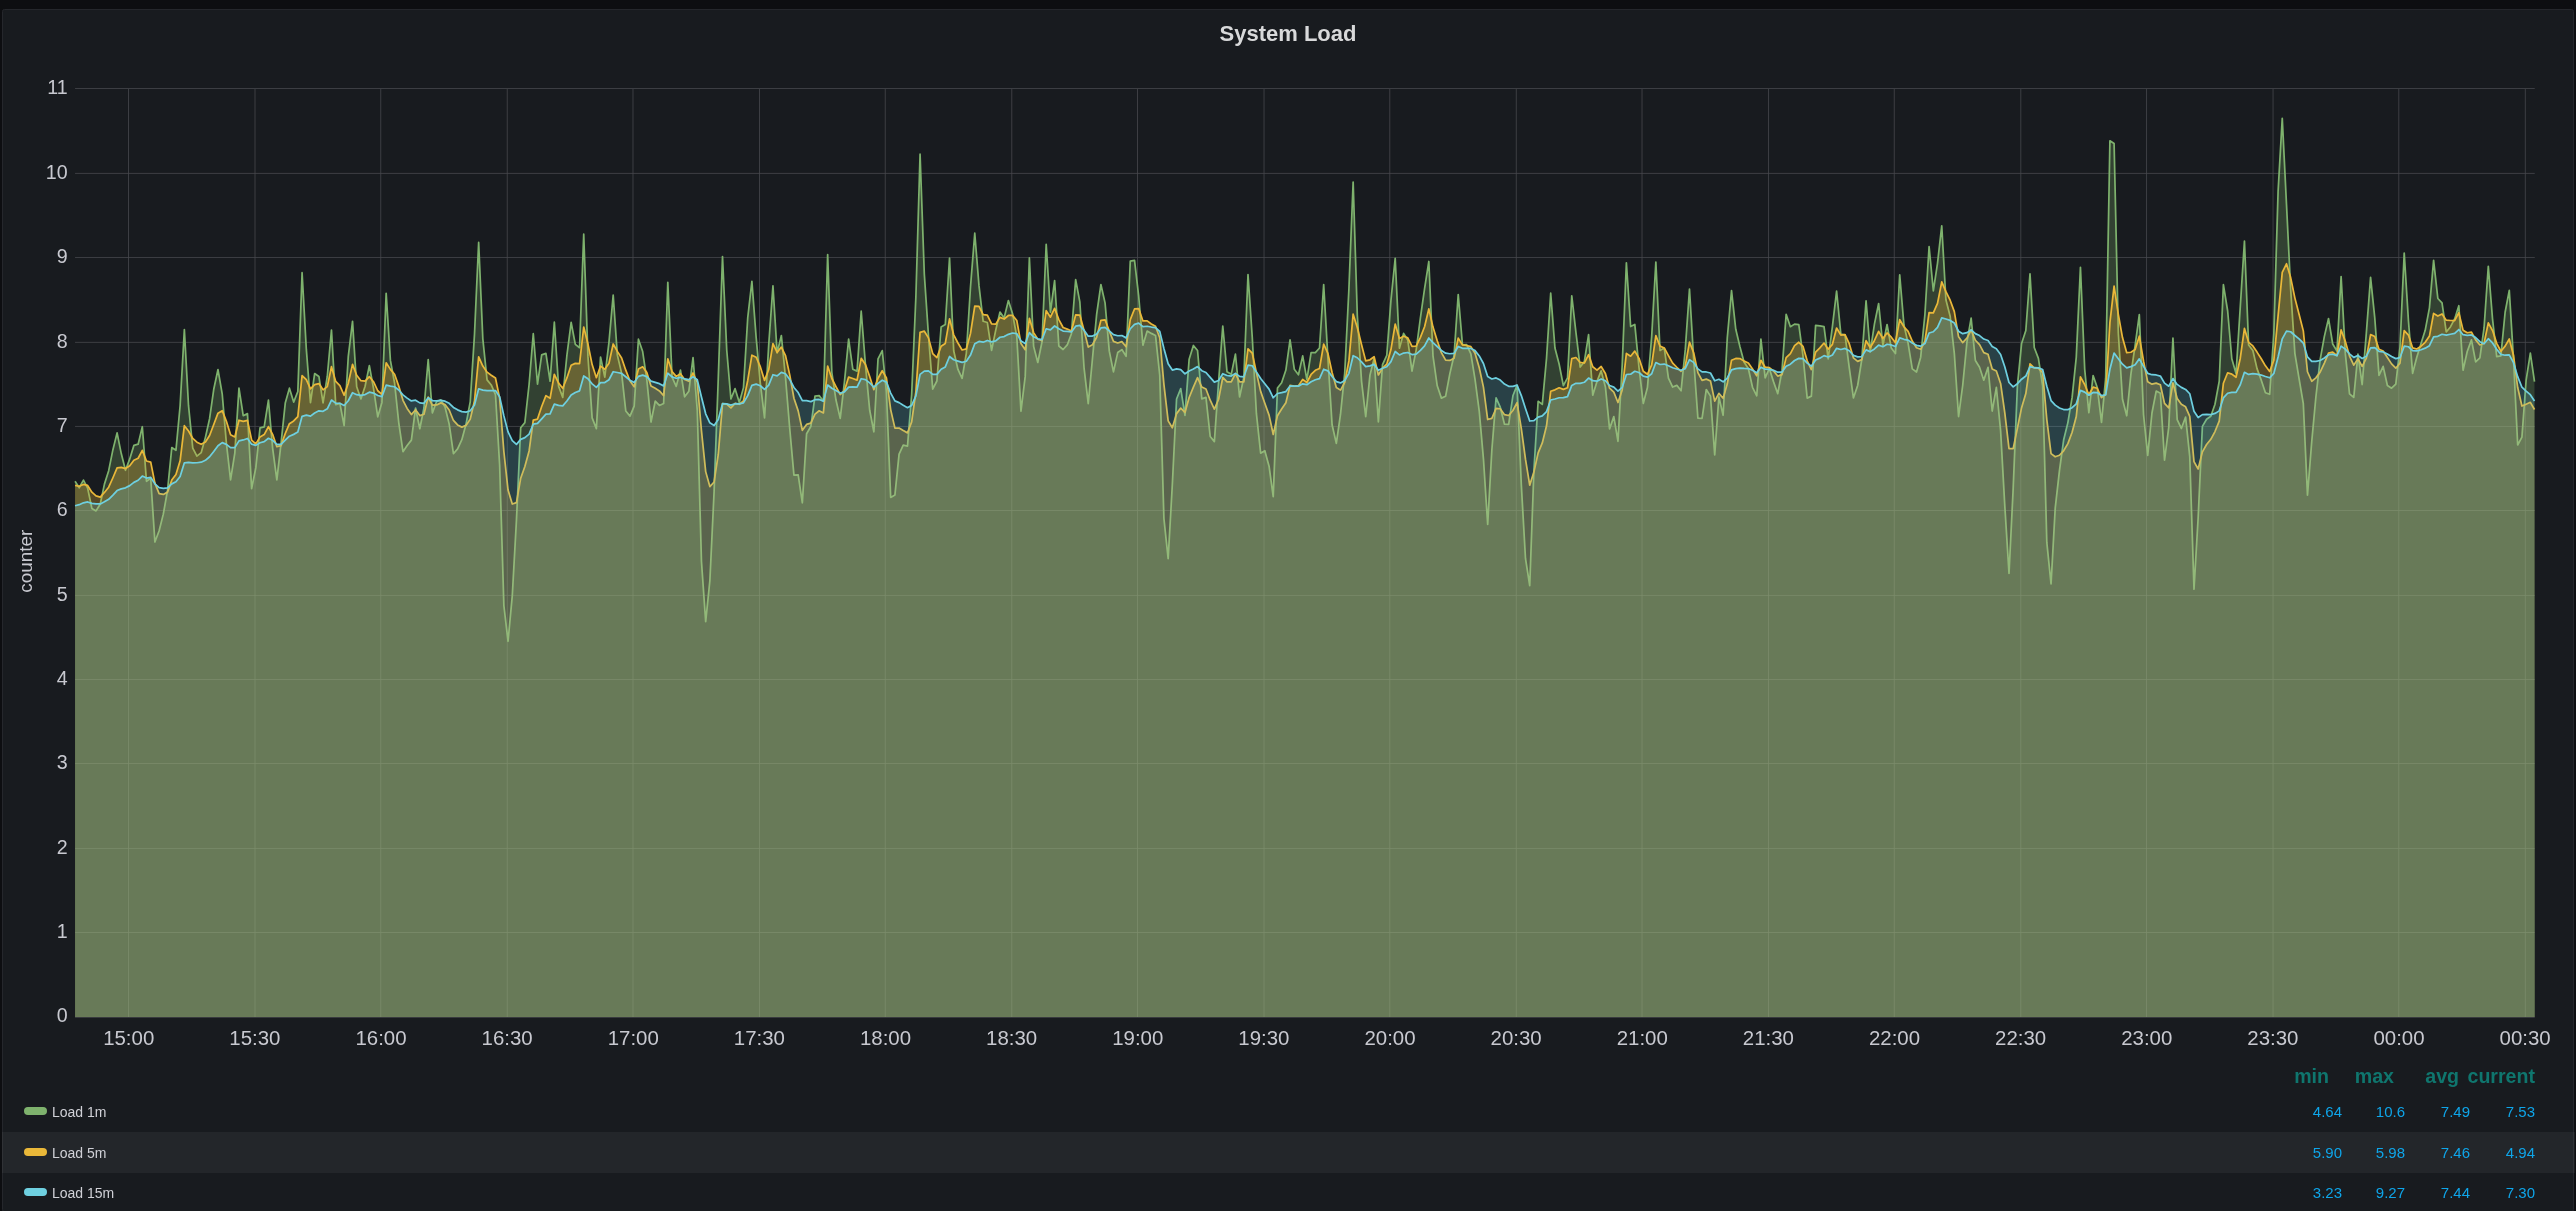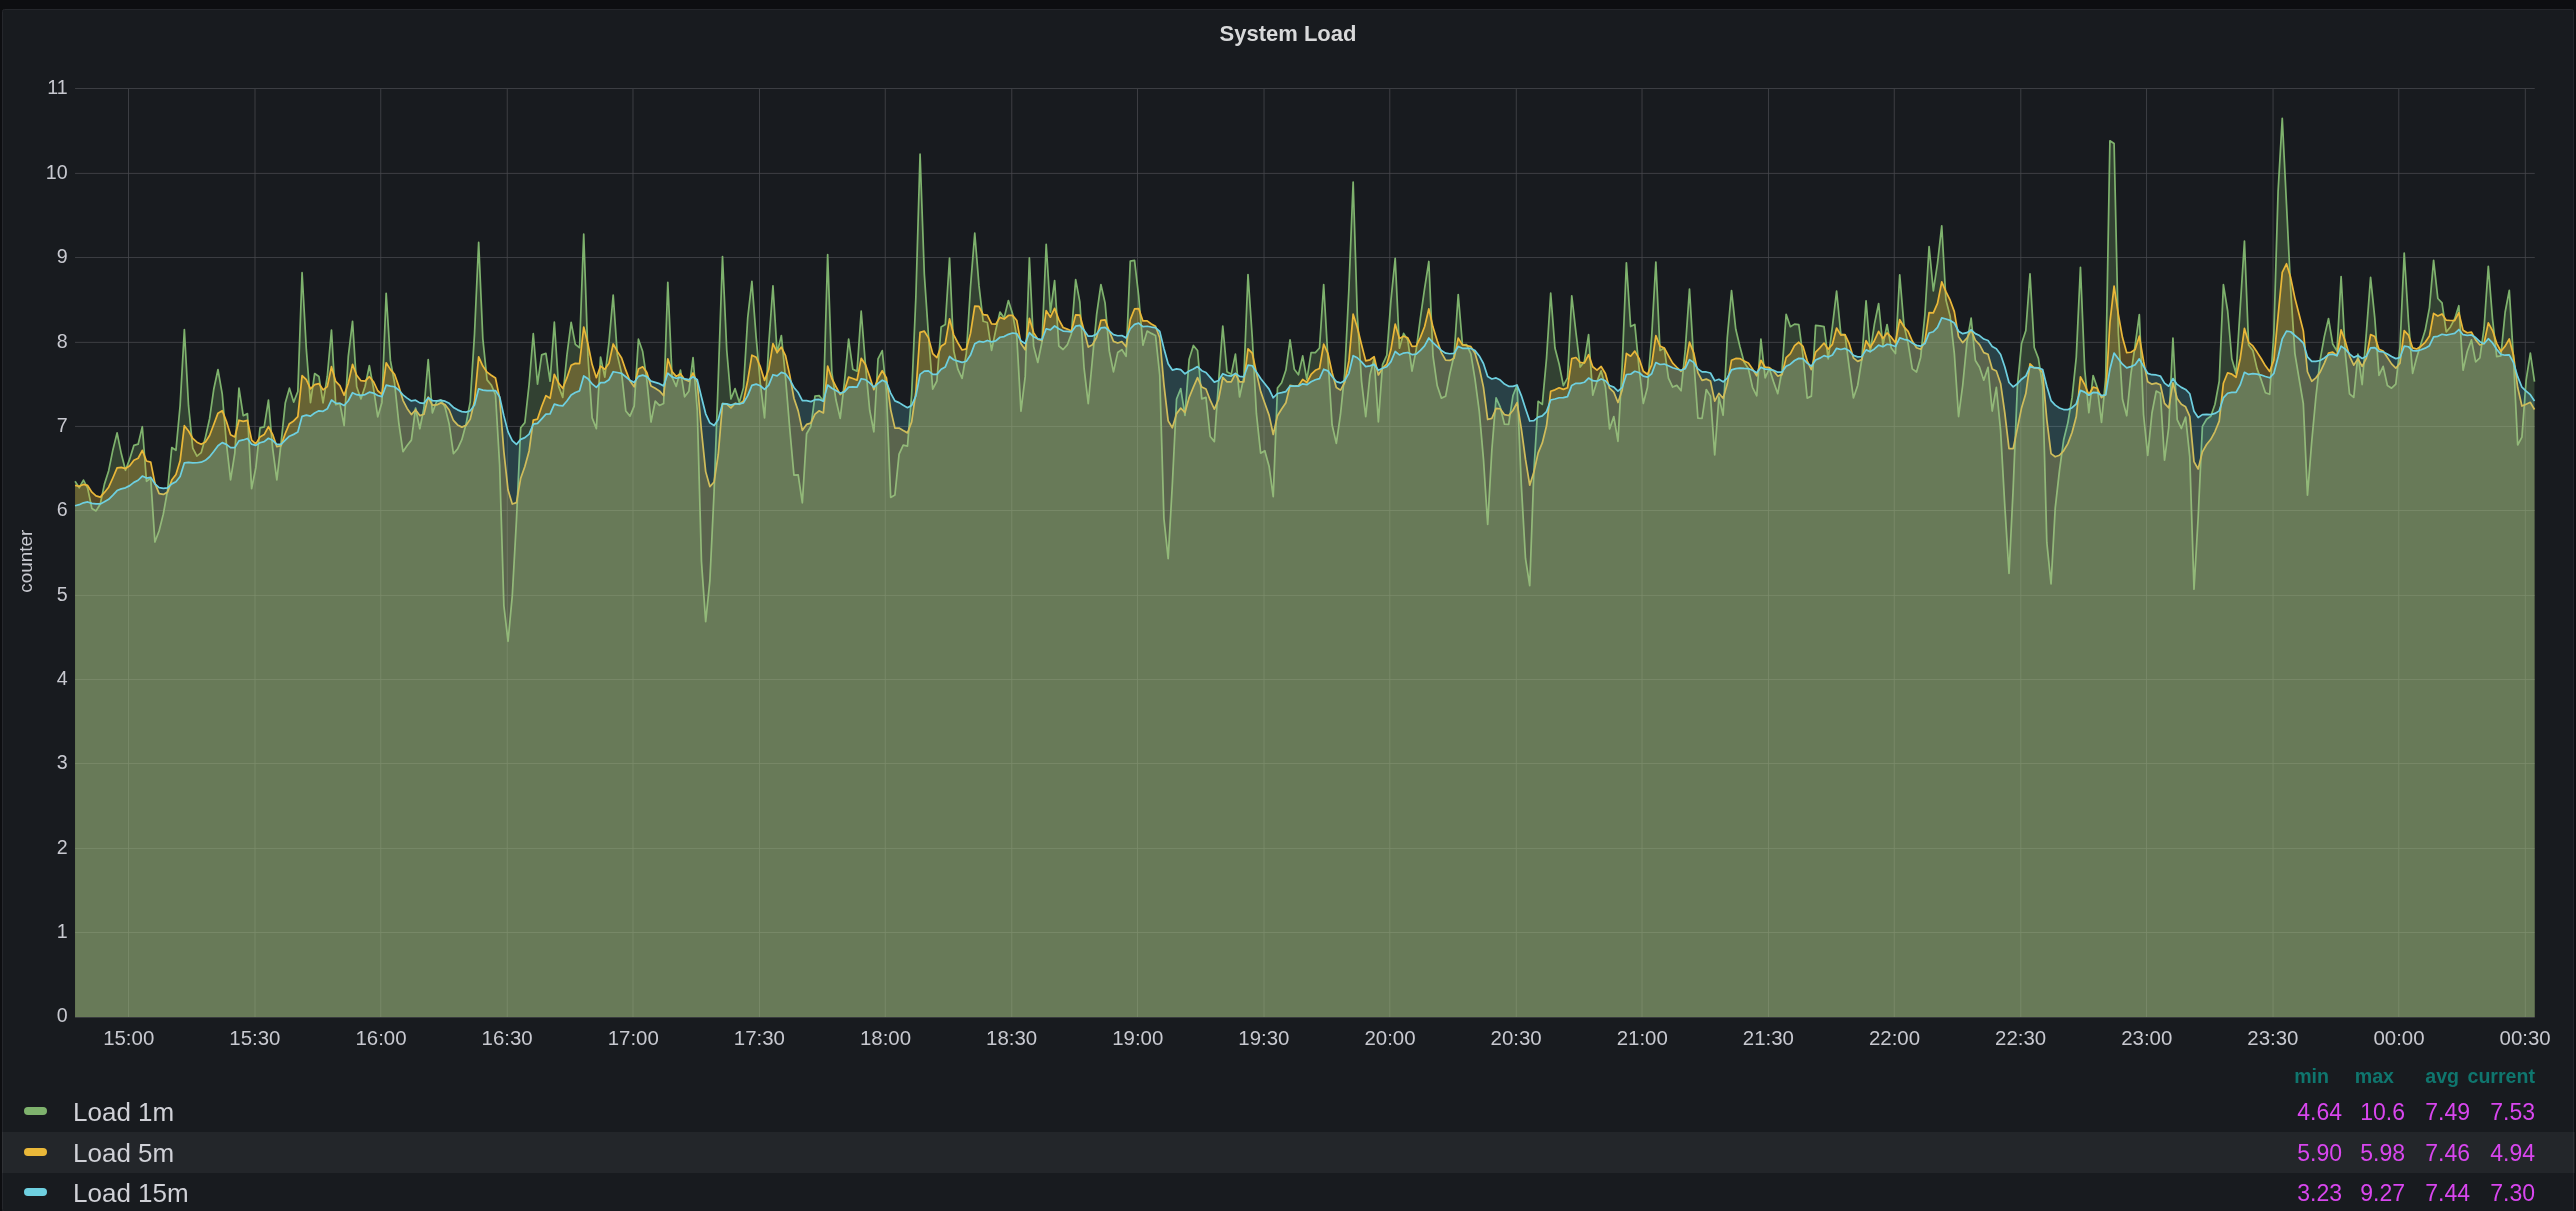--- a/index.html
+++ b/index.html
@@ -1,20 +1,20 @@
 <!DOCTYPE html>
 <html style="font-size:12.6px"><head><meta charset="utf-8"><title>System Load</title>
 <style>
 html,body{margin:0;padding:0;width:2576px;height:1212px;background:#0d0e11;overflow:hidden}
 body{font-family:"Liberation Sans",sans-serif}
 #panel{position:absolute;left:1.6px;top:8.6px;width:2572px;height:1203px;background:#181b1f;border:0.8px solid #25272c;border-radius:2.4px;box-sizing:border-box}
 .hl{position:absolute;left:1.6px;top:1132px;width:2573px;height:41px;background:rgba(255,255,255,0.05)}
 .hdr{position:absolute;top:1066px;font-size:19.6px;font-weight:bold;color:#0f766e;line-height:21px}
-.lv{position:absolute;font-size:23px;color:#d946ef;line-height:20.4px}
-.ll{position:absolute;left:73px;font-size:26px;color:#d0d1d7;line-height:20.4px}
+.lv{position:absolute;font-size:15px;color:#0ea5e9;line-height:20.4px}
+.ll{position:absolute;left:52px;font-size:14px;color:#d0d1d7;line-height:20.4px}
 .sw{position:absolute;left:23.6px;width:23.6px;height:7.9px;border-radius:3.9px}
 </style></head>
 <body>
 <div id="panel"></div>
 <svg width="2576" height="1212" viewBox="0 0 3278 1542" style="position:absolute;left:0;top:0">
 <g stroke="#47494e" stroke-width="1">
       <line x1="95.5" y1="1294.50" x2="3225.5" y2="1294.50"></line>
       <line x1="95.5" y1="1186.50" x2="3225.5" y2="1186.50"></line>
       <line x1="95.5" y1="1079.50" x2="3225.5" y2="1079.50"></line>
       <line x1="95.5" y1="971.50" x2="3225.5" y2="971.50"></line>

